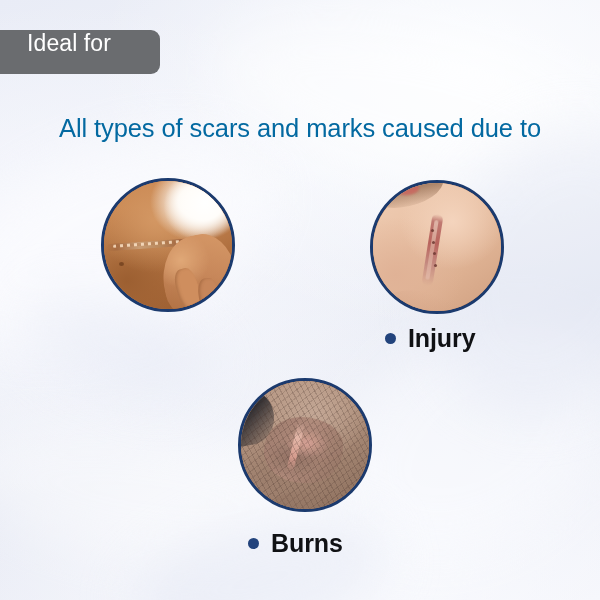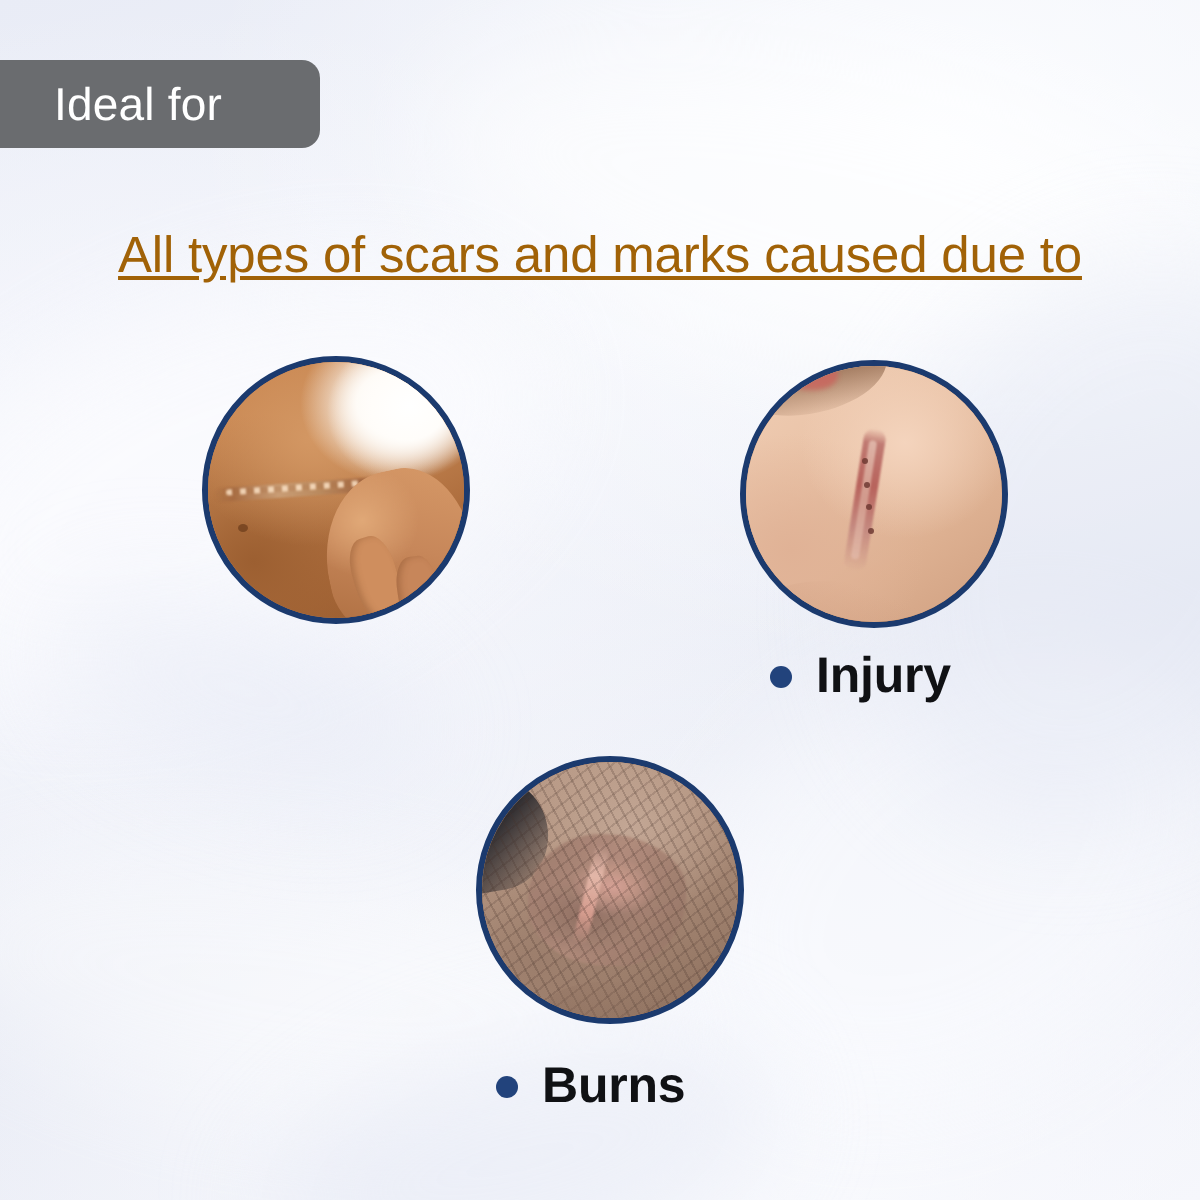--- a/index.html
+++ b/index.html
@@ -39,43 +39,42 @@
   .s7 { width:200px; height:90px;  left:20px;   top:300px; background:#e3e7f4; transform:rotate(18deg);  opacity:.4; }
 
   
   .banner {
     position:absolute;
     left:0; top:30px;
     width:160px; height:44px;
     background:#6a6c6f;
     border-top-right-radius:9px;
     border-bottom-right-radius:9px;
-    display:flex; align-items:center;
+    display:flex; 
   }
   .banner-label {
     padding-left:27px;
     color:#ffffff;
     font-size:23px;
     font-weight:400;
     letter-spacing:.1px;
     white-space:nowrap;
   }
 
   
   .headline {
     position:absolute;
     left:0; top:114px;
     width:600px;
     text-align:center;
-    color:#a16207;
+    color:#0369a1;
     font-size:25.5px;
     font-weight:400;
     letter-spacing:-.1px;
     white-space:nowrap;
-    text-decoration:underline;
   }
 
   
   .photo {
     position:absolute;
     width:134px; height:134px;
     border-radius:50%;
     border:3px solid #1b3a6e;
     overflow:hidden;
     background:#c08050;

